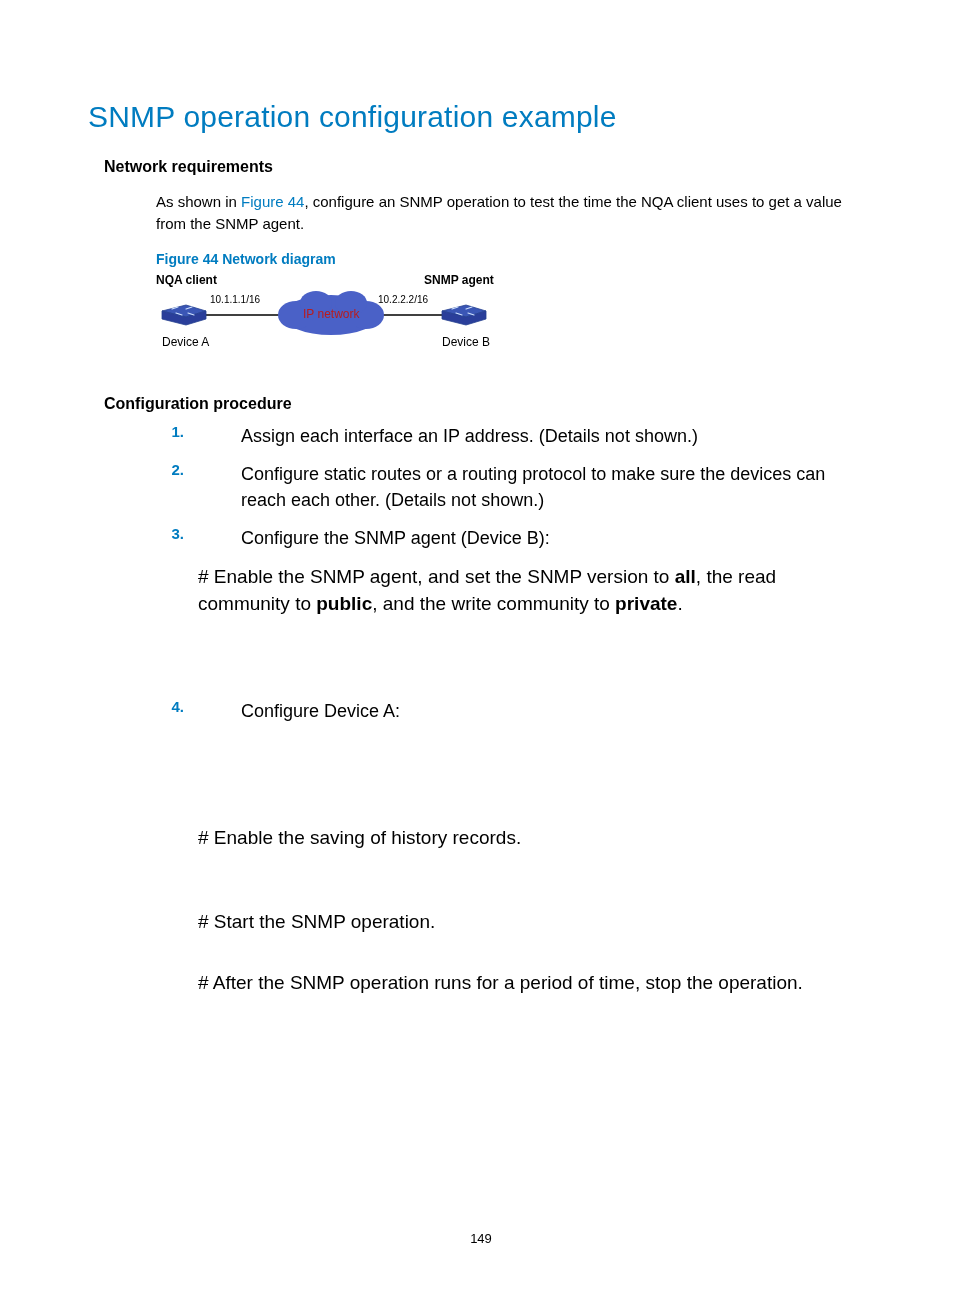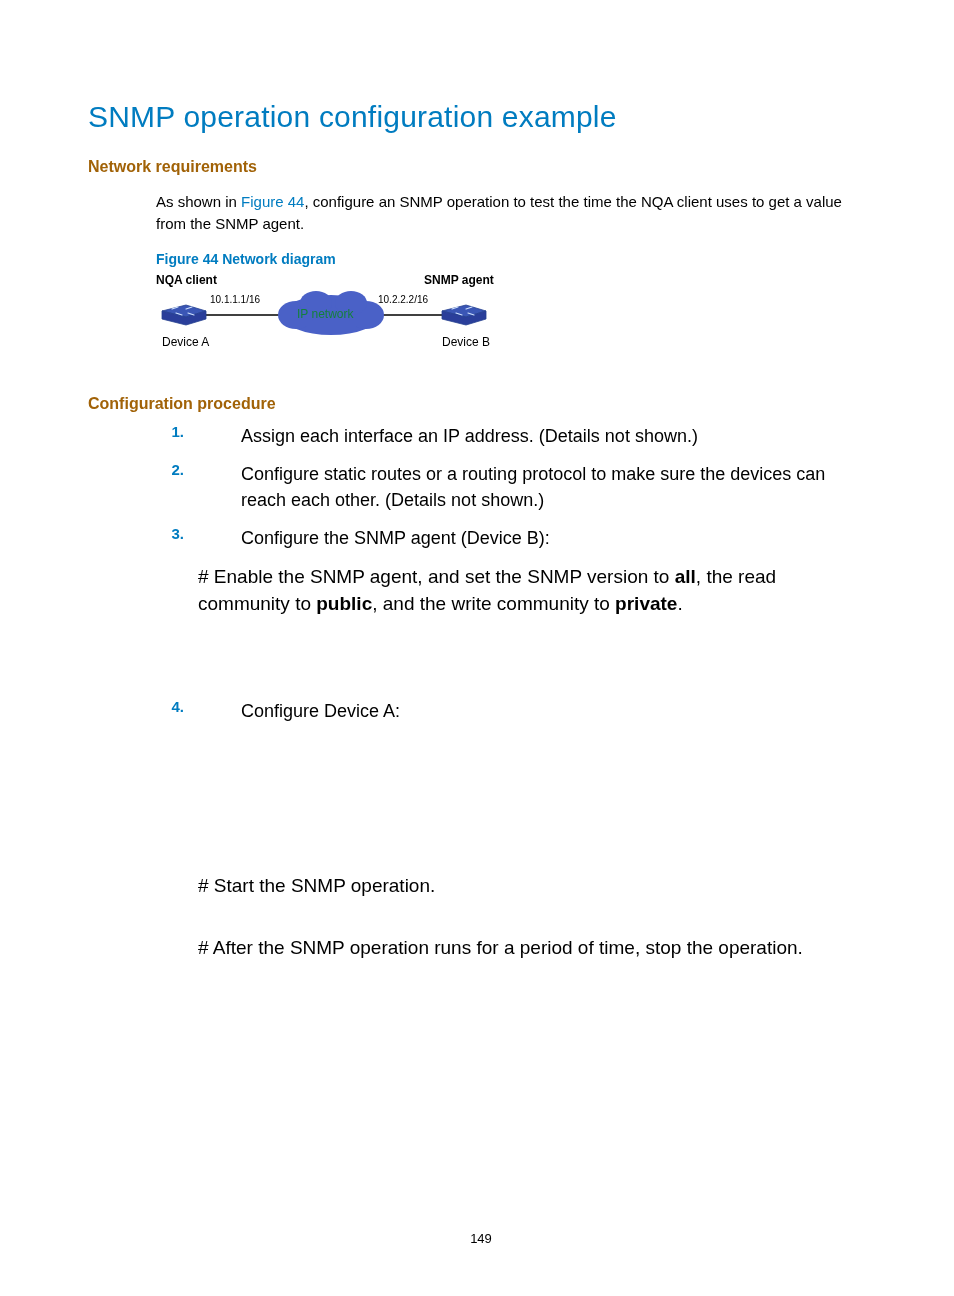--- a/index.html
+++ b/index.html
@@ -22,22 +22,22 @@
   h1.title {
     font-size: 30px;
     font-weight: 400;
     color: #007cc0;
     margin: 10px 0 24px 0;
     letter-spacing: 0.2px;
   }
   h2.sub {
     font-size: 16px;
     font-weight: 700;
-    color: #a16207;
-    margin: 0 0 10px 0;
+    color: #000000;
+    margin: 0 0 10px 16px;
   }
   .indent {
     margin-left: 68px;
     font-size: 15px;
     line-height: 1.45;
     font-weight: 400;
   }
   .figlink { color:#007cc0; }
   .figcap {
     margin-left: 68px;
@@ -137,21 +137,21 @@
       <g>
         <path d="M286 38 L310 32 L330 38 L310 44 Z" fill="#3a56b5" stroke="#25408f" stroke-width="0.8"></path>
         <path d="M286 38 L286 46 L310 52 L330 46 L330 38 L310 44 Z" fill="#2a3e9a" stroke="#25408f" stroke-width="0.8"></path>
         <path d="M296 36 L302 34 M300 40 L306 42 M310 36 L316 34 M312 40 L318 42" stroke="#cfe1ff" stroke-width="1.2" stroke-linecap="round"></path>
       </g>
     </svg>
     <div class="dlabel" style="left:0px; top:0px;">NQA client</div>
     <div class="dlabel" style="left:268px; top:0px;">SNMP agent</div>
     <div class="diplabel" style="left:54px; top:21px;">10.1.1.1/16</div>
     <div class="diplabel" style="left:222px; top:21px;">10.2.2.2/16</div>
-    <div style="position:absolute; left:141px; top:34px; color:#15803d; font-size:12px;">IP network</div>
+    <div style="position:absolute; left:147px; top:34px; color:#b91c1c; font-size:12px;">IP network</div>
     <div class="diplabel" style="left:6px; top:62px; font-size:12px;">Device A</div>
     <div class="diplabel" style="left:286px; top:62px; font-size:12px;">Device B</div>
   </div>
 
   <h2 class="sub" style="margin-top:32px;">Configuration procedure</h2>
 
   <div class="ol">
     <div class="item">
       <div class="num">1.</div>
       <div class="itxt">Assign each interface an IP address. (Details not shown.)</div>
@@ -173,20 +173,21 @@
   <div class="spacer-lg"></div>
 
   <div class="ol" style="margin-top:0;">
     <div class="item">
       <div class="num">4.</div>
       <div class="itxt">Configure Device A:</div>
     </div>
   </div>
 
   <div class="spacer-xl"></div>
+  <div class="sub-itxt"># Enable the saving of history records.</div>
   <div class="spacer-md"></div>
   <div class="sub-itxt"># Start the SNMP operation.</div>
   <div class="spacer-sm"></div>
   <div class="sub-itxt"># After the SNMP operation runs for a period of time, stop the operation.</div>
   <div class="spacer-sm"></div>
 
   <div class="pagenum">149</div>
 </div>
 
 </body></html>

